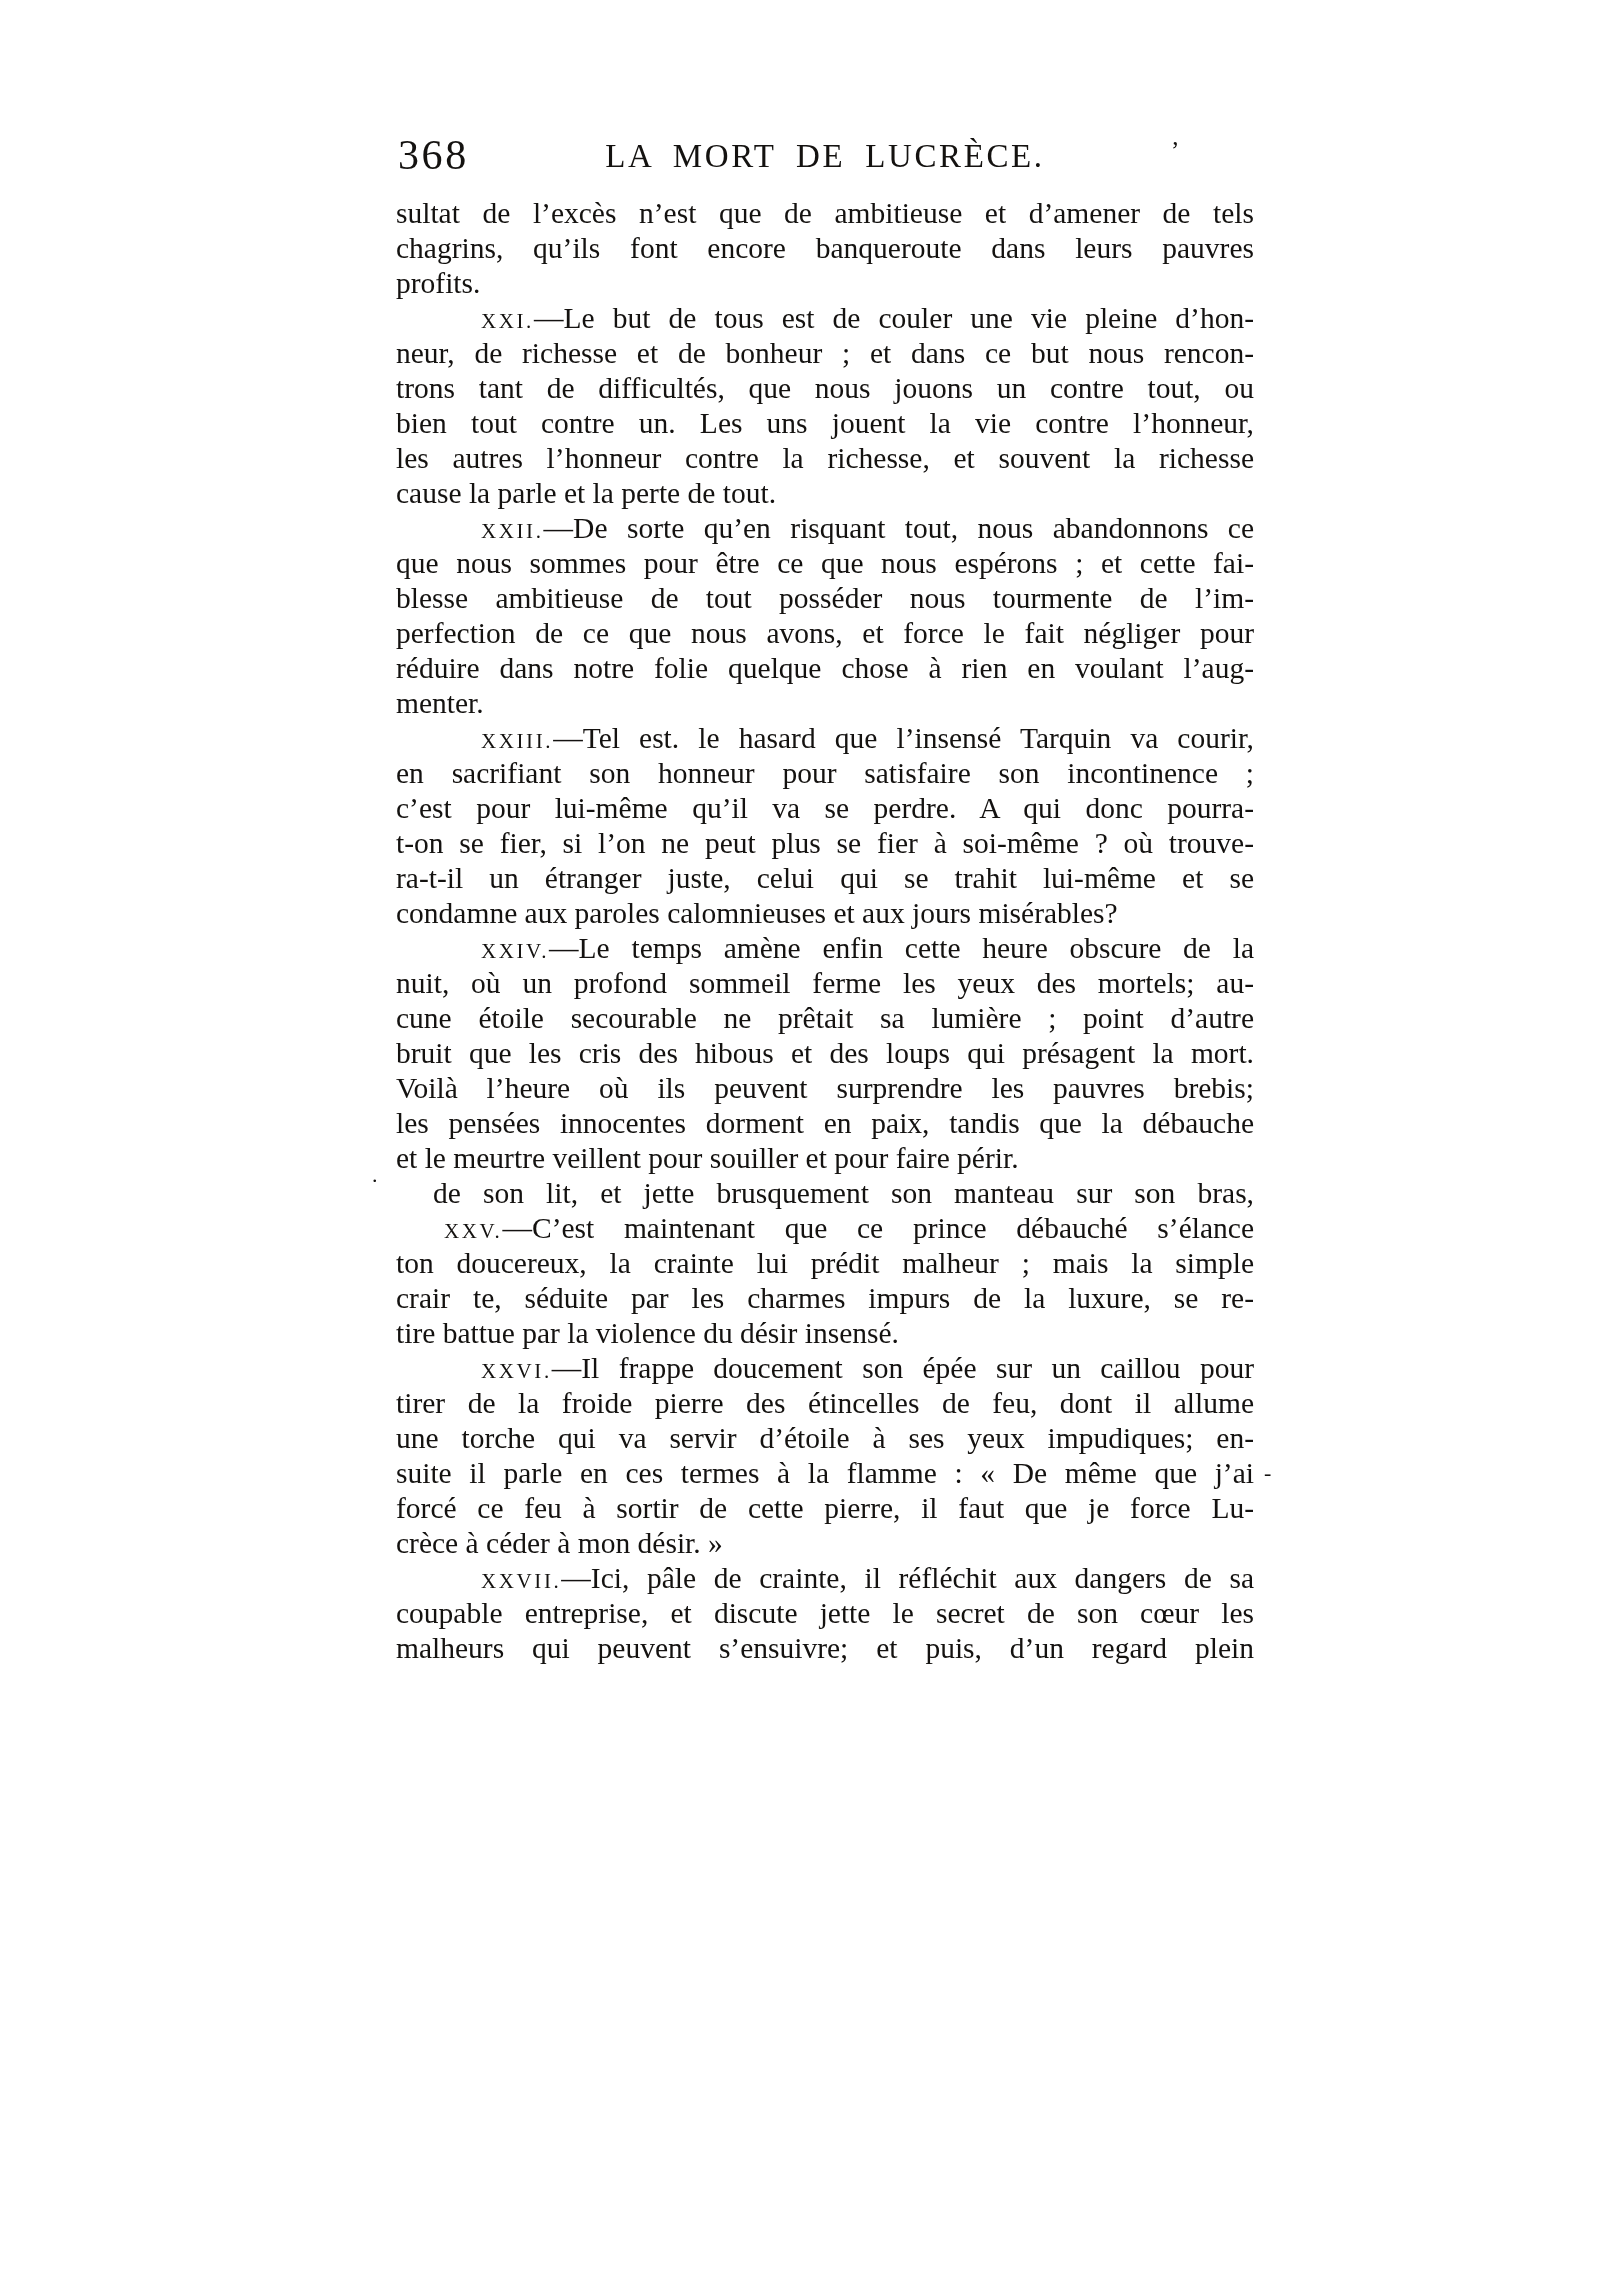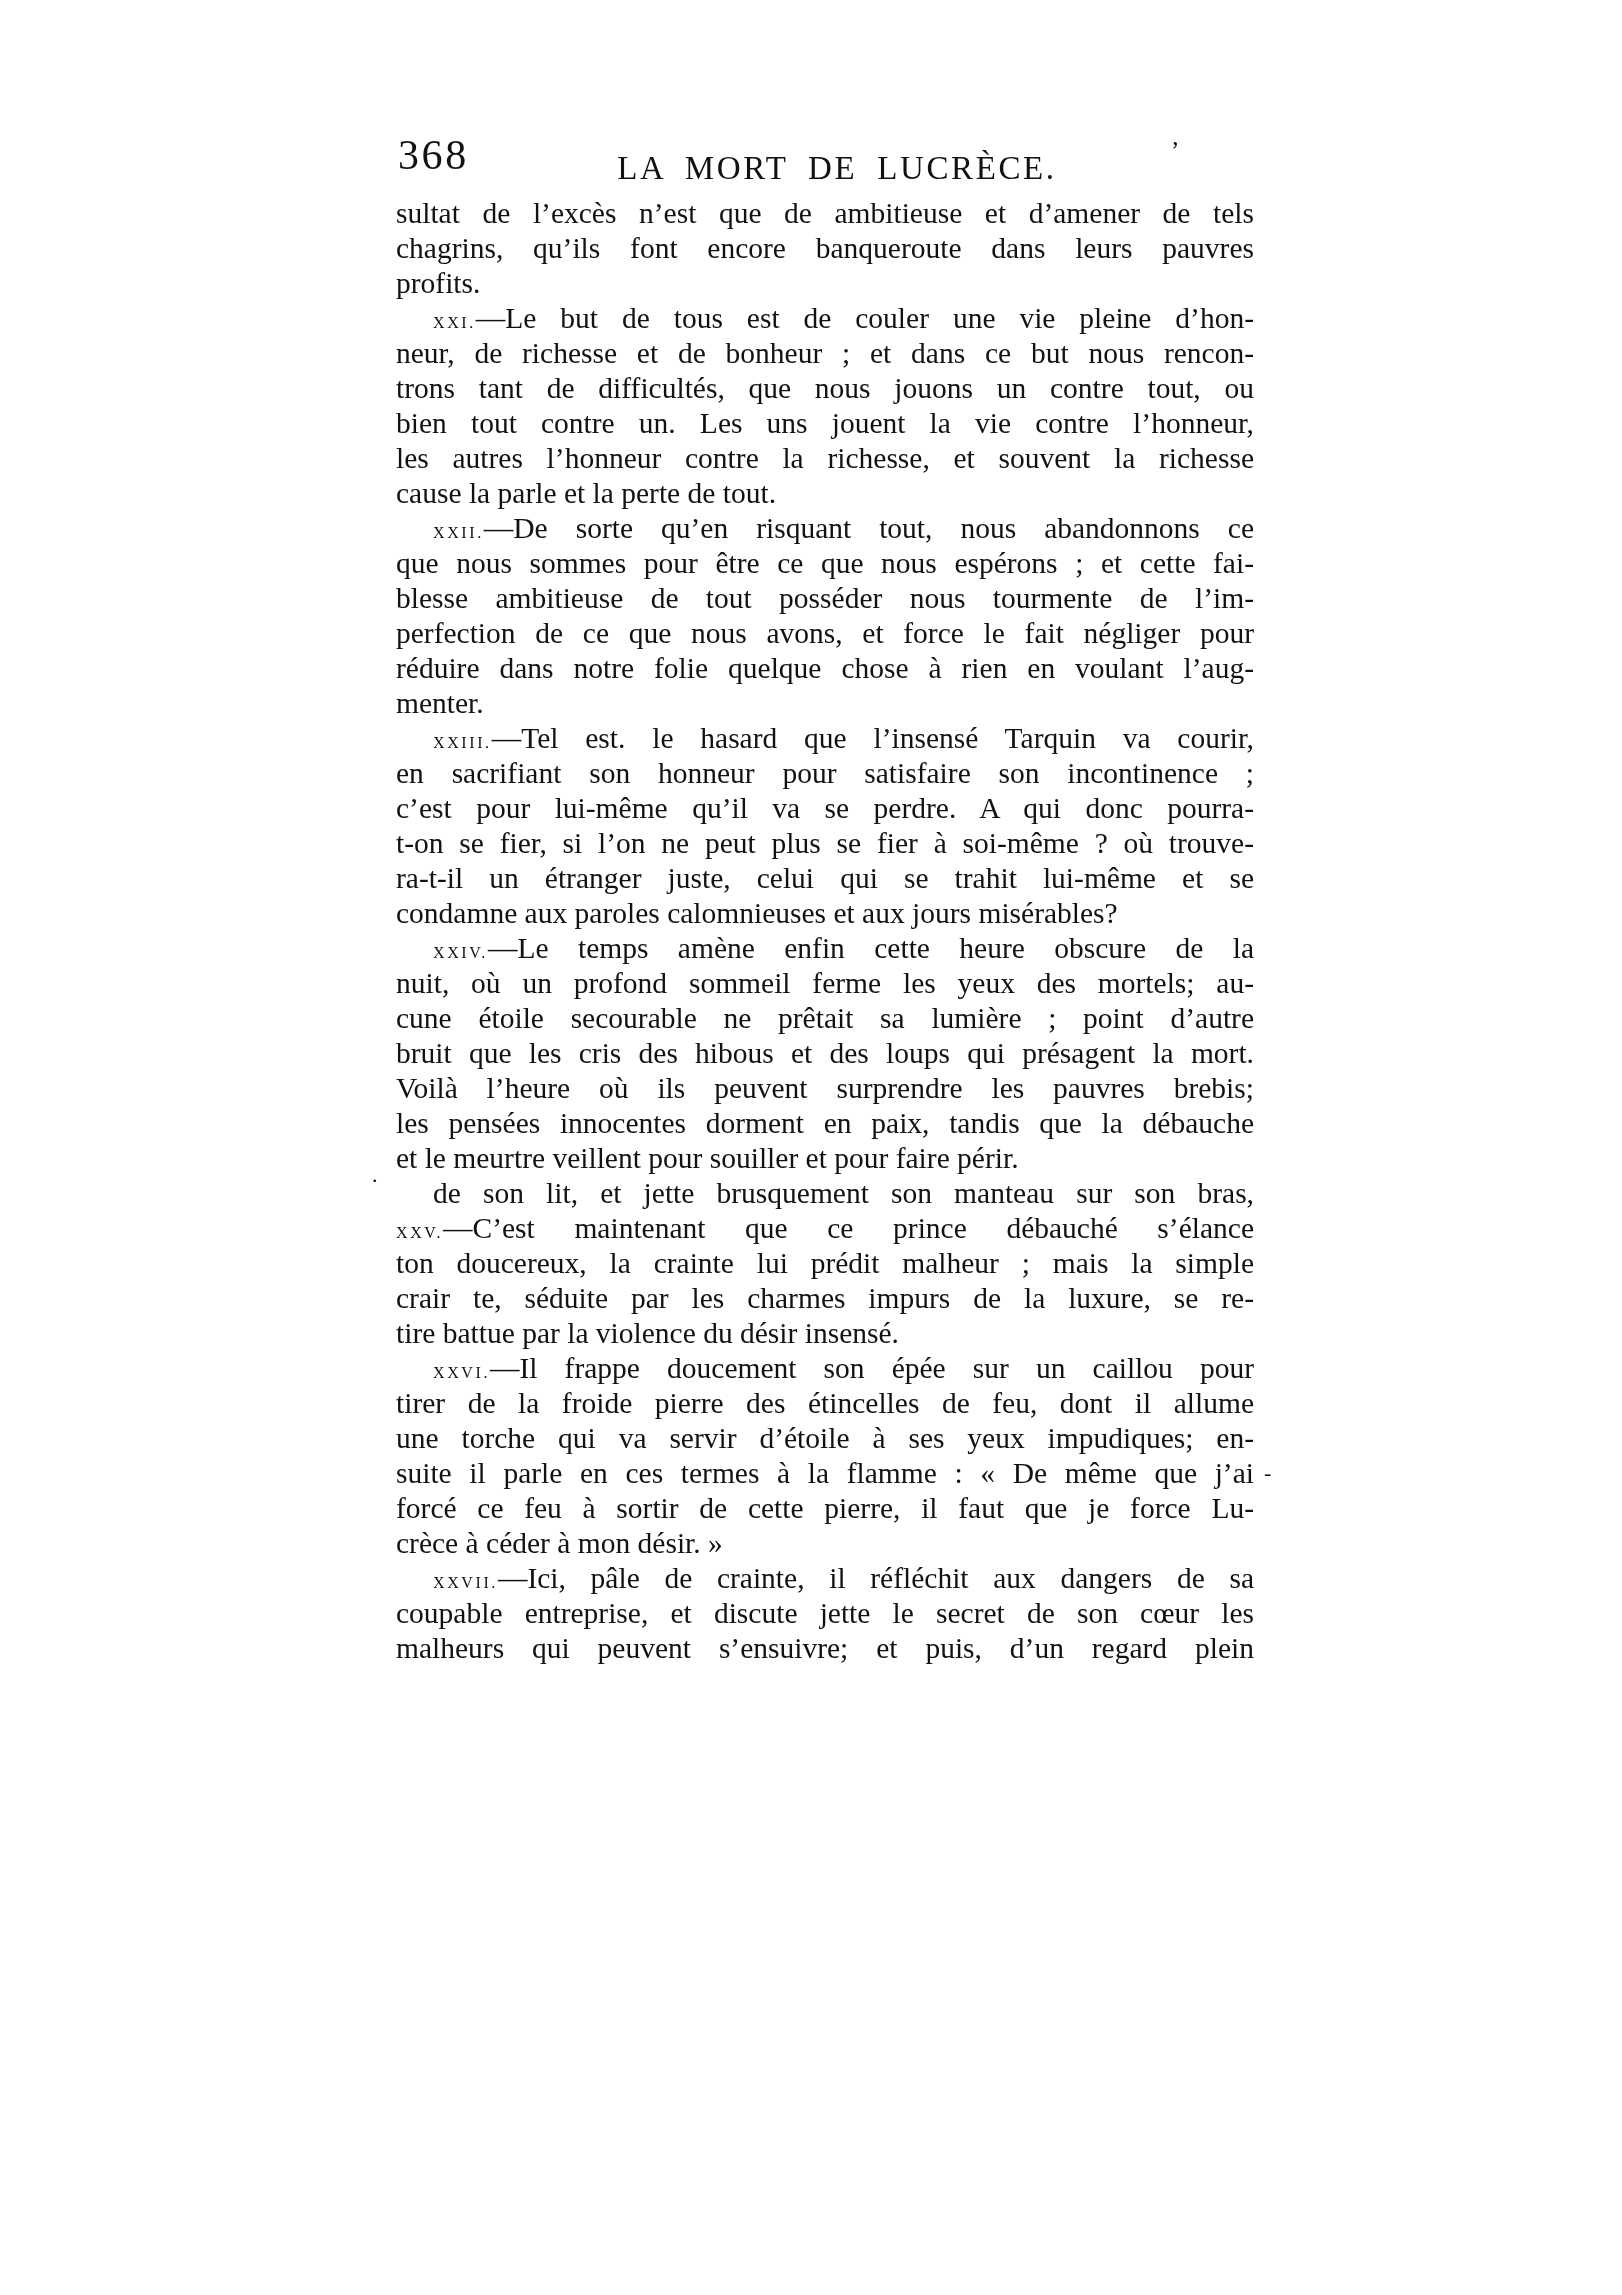--- a/index.html
+++ b/index.html
@@ -18,21 +18,21 @@
     top: 134px;
     font-size: 42px;
     line-height: 42px;
     letter-spacing: 2.6px;
   }
   .running-title {
     position: absolute;
     left: 396px;
     top: 138px;
     width: 858px;
-    margin: 12px;
+    margin: 0;
     text-align: center;
     font-size: 33px;
     font-weight: normal;
     letter-spacing: 2.6px;
     word-spacing: 9.2px;
   }
   .text-block {
     position: absolute;
     left: 396px;
     top: 196px;
@@ -43,23 +43,24 @@
   .line {
     white-space: nowrap;
     line-height: 35px;
     height: 35px;
     text-align: justify;
     text-align-last: justify;
   }
   .line.last { text-align-last: left; }
   .par.indent .line:first-child { text-indent: 37px; }
   .numeral {
-    font-size: 16px;
+    font-size: 21px;
     letter-spacing: 2.6px;
     text-transform: uppercase;
+    margin-left: 48px;
   }
   .artifact {
     position: absolute;
     line-height: 1;
     color: #141210;
   }
 </style>
 </head>
 <body>
 

